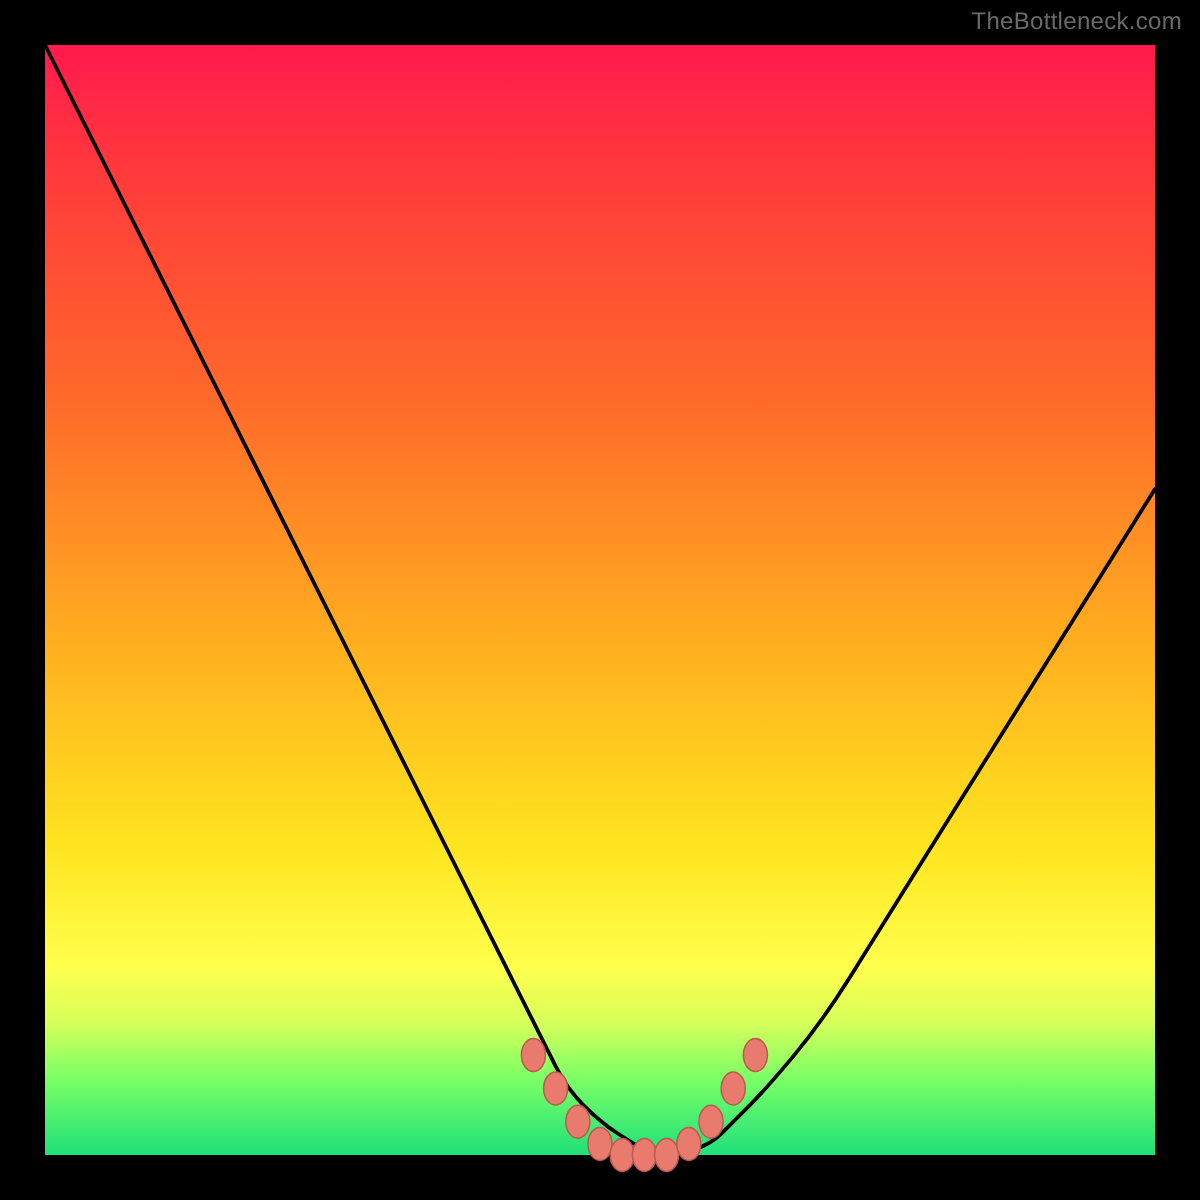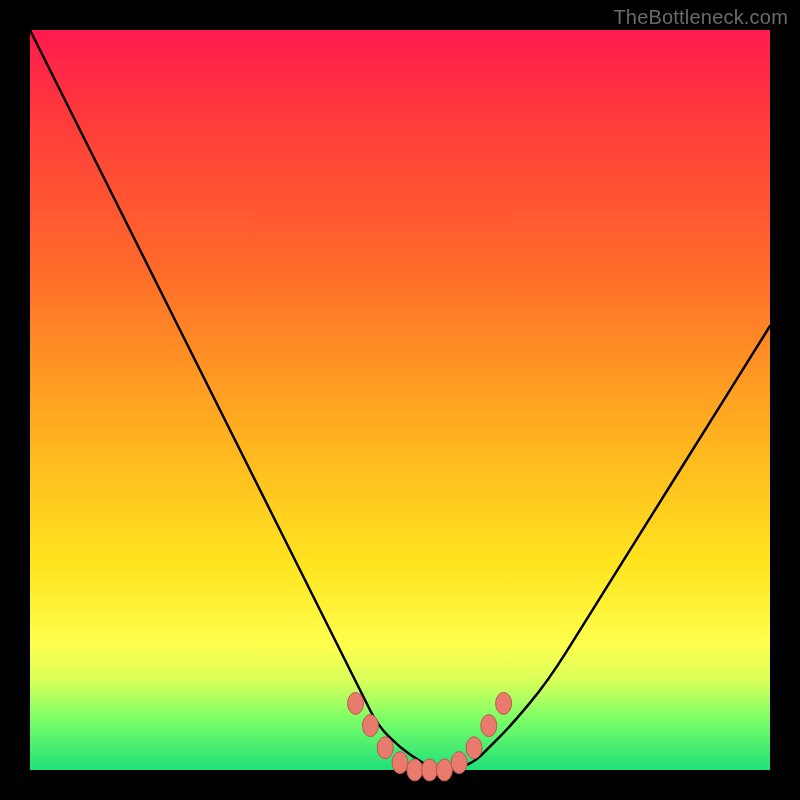--- a/index.html
+++ b/index.html
@@ -35,21 +35,21 @@
       #d8ff5a 88%,
       #7dff66 93%,
       #1fe07a 100%
     );
   }
   .watermark {
     position: absolute;
     top: 6px;
     right: 12px;
     color: #6a6a6a;
-    font-size: 20px;
+    font-size: 16px;
     font-weight: 500;
     letter-spacing: 0.2px;
     user-select: none;
     text-align: right;
   }
   svg.curve {
     position: absolute;
     inset: 0;
     width: 100%;
     height: 100%;

